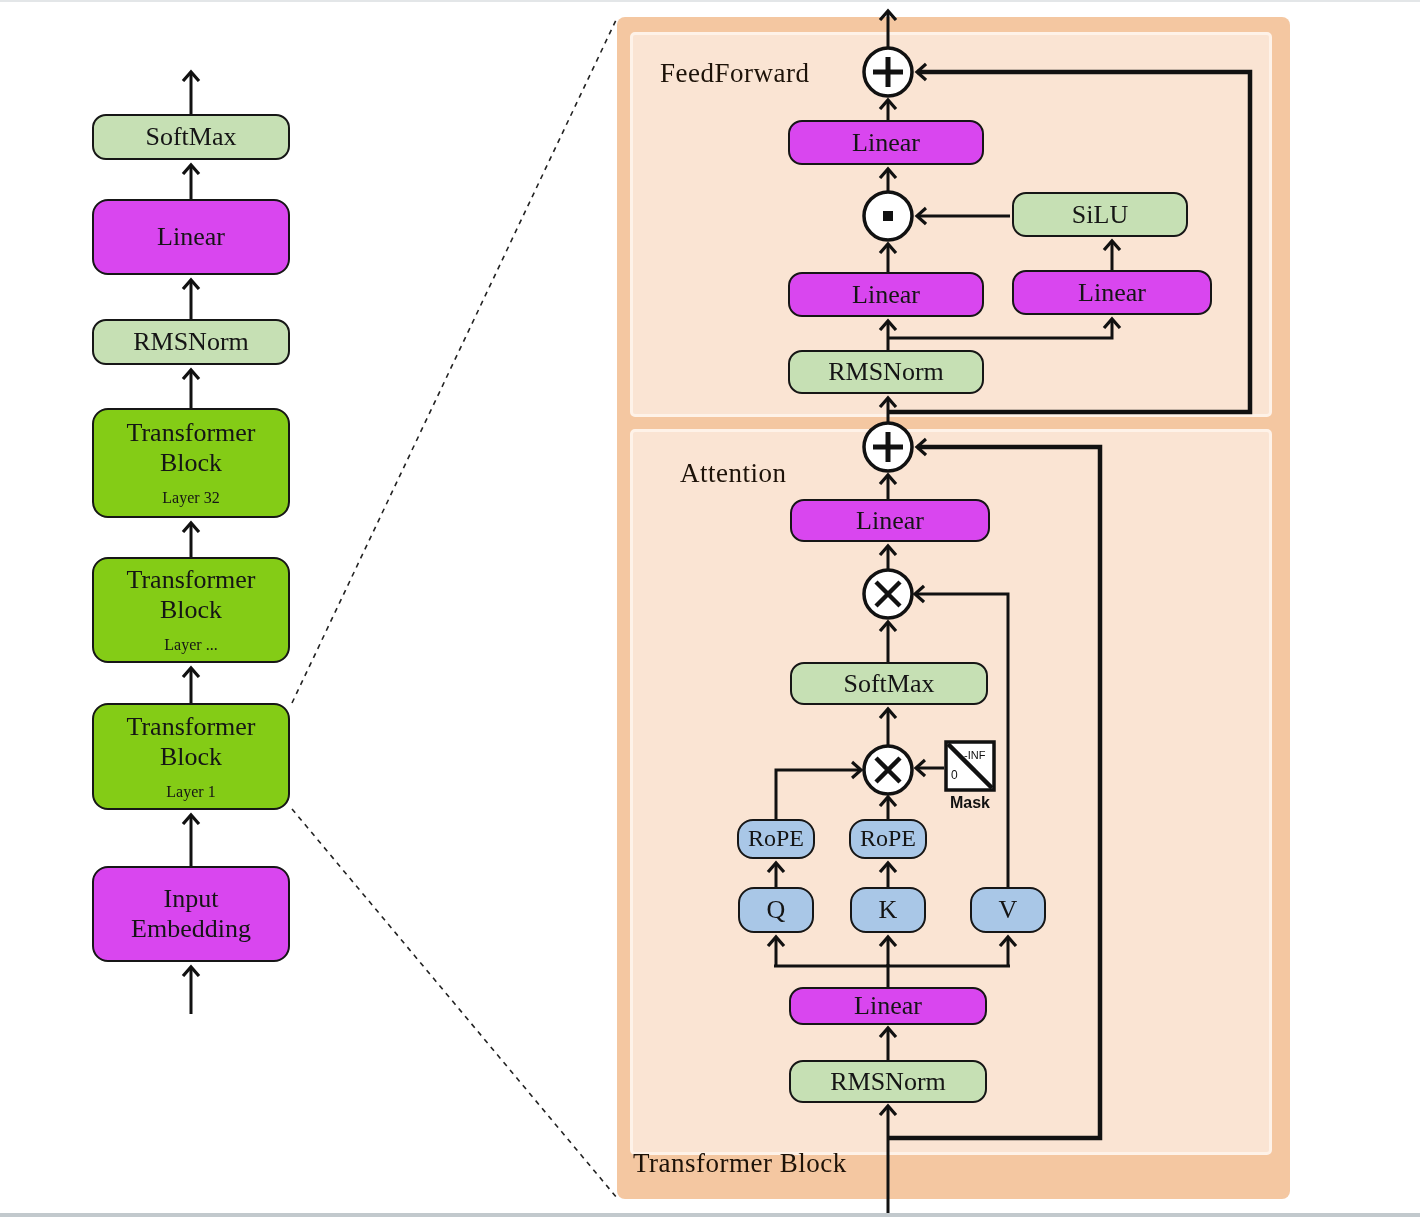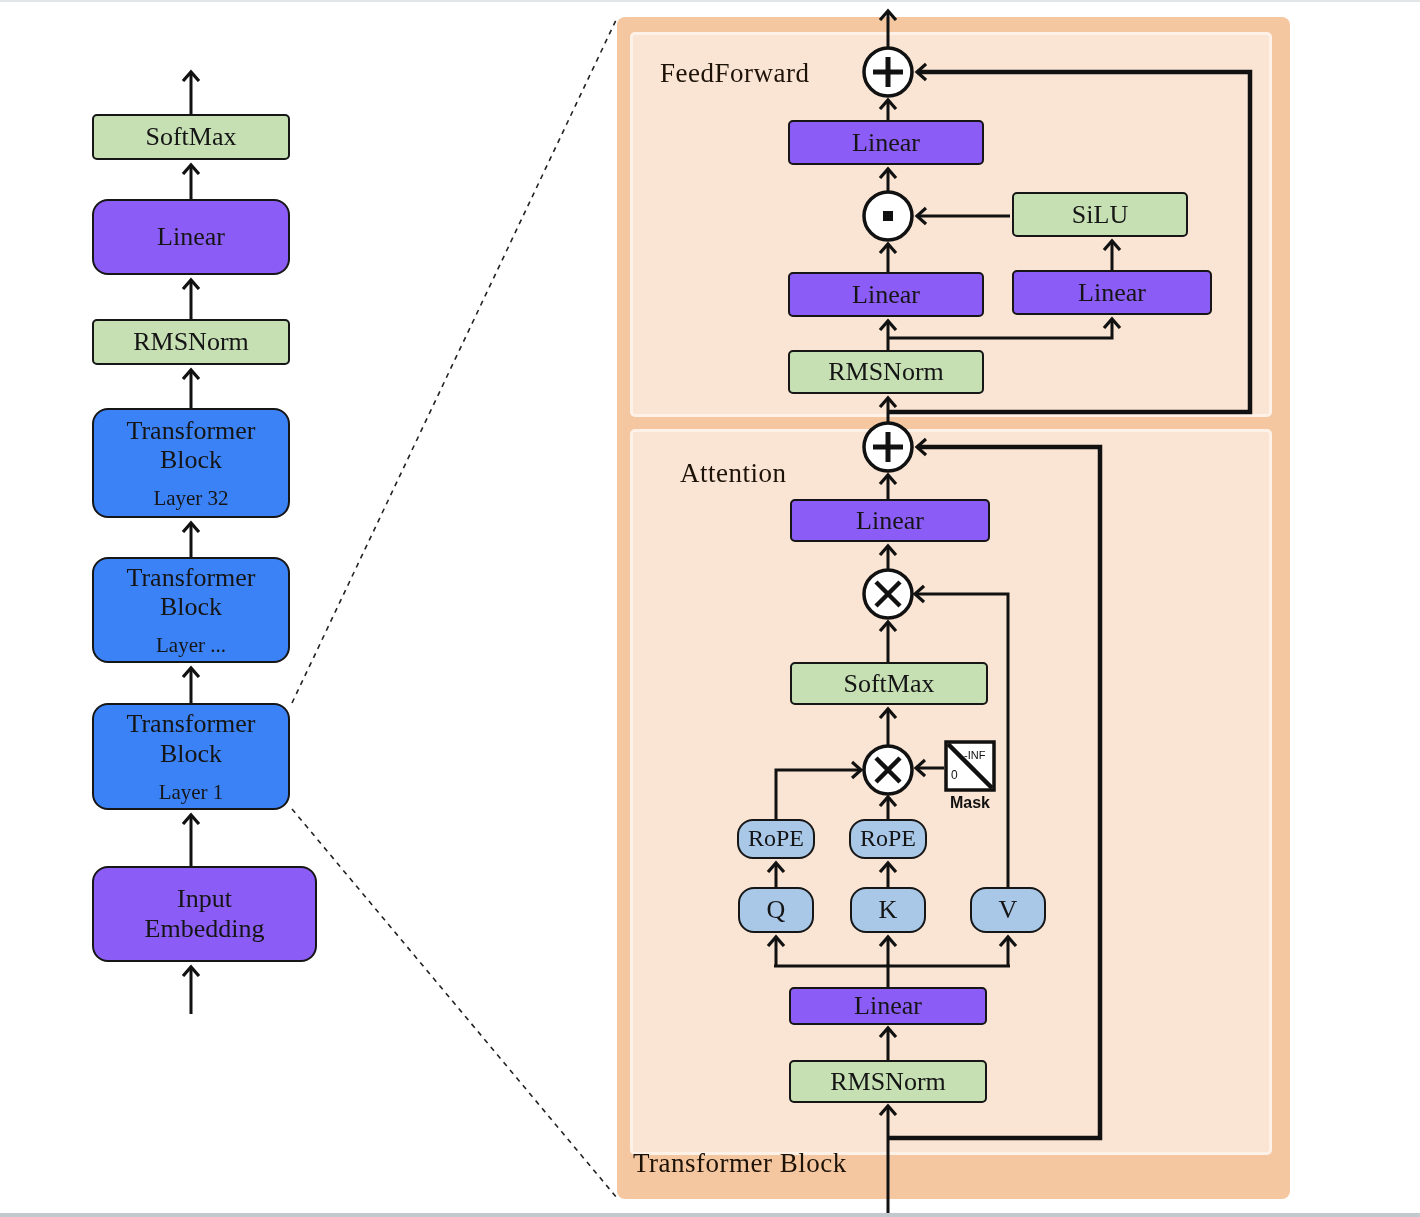--- a/index.html
+++ b/index.html
@@ -8,27 +8,27 @@
     font-family:"Liberation Serif","DejaVu Serif",serif;color:#151515;
     border-top:2px solid #e3e6e8;border-bottom:4px solid #c2c9cd;
     box-sizing:border-box;overflow:hidden;padding-left:6px;
   }
   .box{
     position:absolute;display:flex;flex-direction:column;align-items:center;justify-content:center;
     border:2.5px solid #161616;box-sizing:border-box;font-size:26px;line-height:1.15;
     color:#151515;text-align:center;z-index:3;
   }
   .green{background:#c6e0b4;}
-  .blue{background:#8b5cf6;}
+  .blue{background:#d946ef;}
   .mblue{background:#a9c7e7;}
-  .orange{background:#3b82f6;}
+  .orange{background:#84cc16;}
   .r16{border-radius:16px;}
-  .r10{border-radius:5px;}
+  .r10{border-radius:14px;}
   .r8{border-radius:16px;}
-  .sub{font-size:21px;margin-top:11px;}
+  .sub{font-size:16px;margin-top:11px;}
   .panel-outer{
     position:absolute;left:617px;top:15px;width:673px;height:1182px;
     background:#f4c7a1;border-radius:8px;z-index:0;
   }
   .panel-inner{
     position:absolute;background:#fae4d3;border:3px solid #fef2e8;border-radius:5px;
     box-sizing:border-box;z-index:1;
   }
   .panel-label{
     position:absolute;z-index:4;font-size:27px;color:#1d1208;letter-spacing:0.5px;
@@ -161,21 +161,21 @@
   <div class="box orange r16" style="left:92px;top:555px;width:198px;height:106px;">
     <span>Transformer</span>
     <span>Block</span>
     <span class="sub">Layer ...</span>
   </div>
   <div class="box orange r16" style="left:92px;top:701px;width:198px;height:107px;">
     <span>Transformer</span>
     <span>Block</span>
     <span class="sub">Layer 1</span>
   </div>
-  <div class="box blue r16" style="left:92px;top:864px;width:225px;height:96px;">
+  <div class="box blue r16" style="left:92px;top:864px;width:198px;height:96px;">
     <span>Input</span>
     <span>Embedding</span>
   </div>
 
   <div class="box blue r10" style="left:788px;top:118px;width:196px;height:45px;">
     <span>Linear</span>
   </div>
   <div class="box green r10" style="left:1012px;top:190px;width:176px;height:45px;">
     <span>SiLU</span>
   </div>

